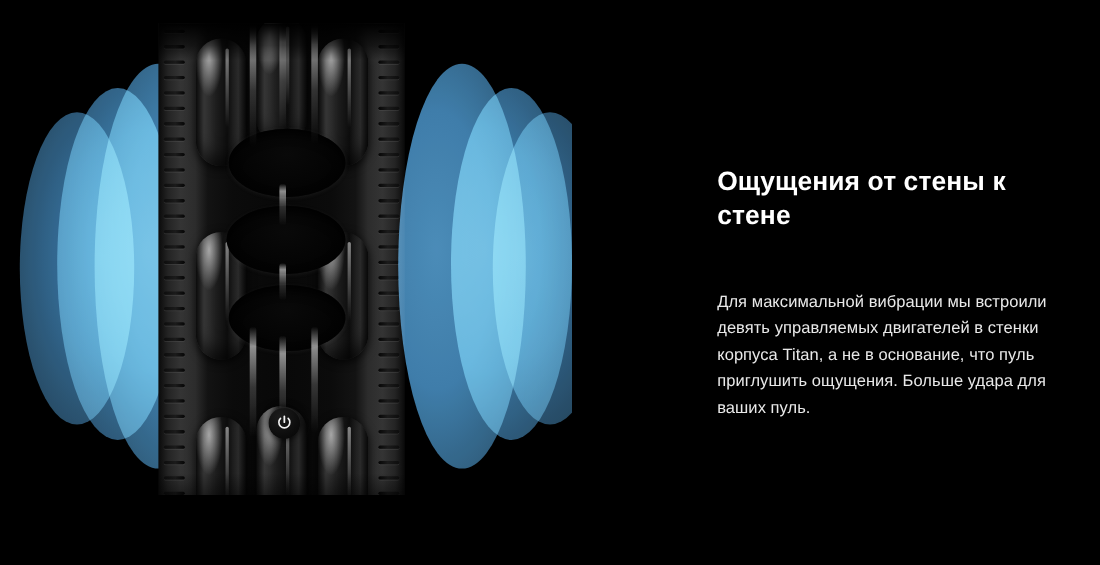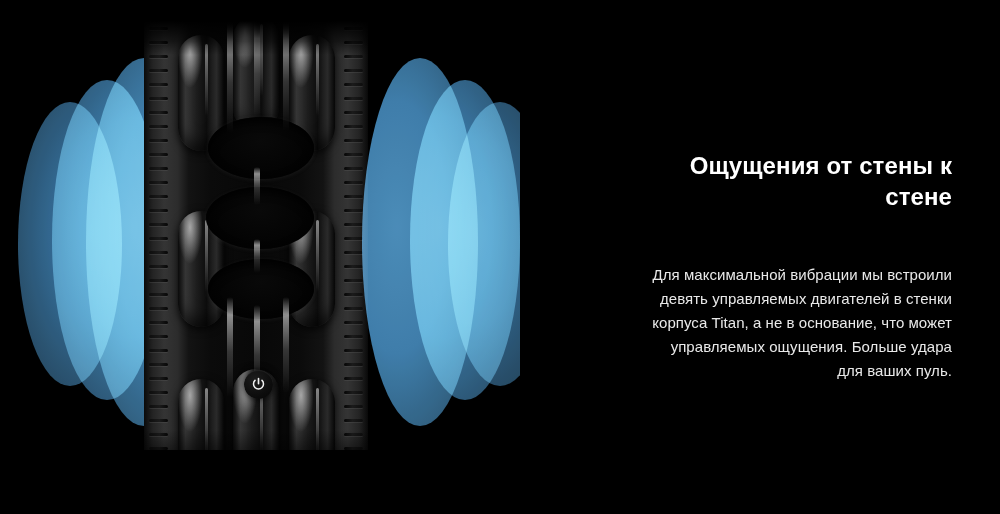--- a/index.html
+++ b/index.html
@@ -3,21 +3,21 @@
 <meta charset="utf-8">
 <title>Titan</title>
 <style>
   html,body{margin:0;padding:0;}
   body{
     width:1000px;height:514px;
     background:#000000;
     font-family:"Liberation Sans","DejaVu Sans",sans-serif;
     overflow:hidden;
   }
-  .stage{position:relative;width:1000px;height:450px;background:#000;overflow:hidden;text-align:right;}
+  .stage{position:relative;width:1000px;height:450px;background:#000;overflow:hidden;}
 
   
   .visual{position:absolute;left:0;top:0;width:520px;height:514px;background:#000;overflow:hidden;}
 
   
   .wave{position:absolute;border-radius:50%;mix-blend-mode:screen;}
 
   .wL1{left:18px;  top:102px; width:104px; height:284px;
        background:radial-gradient(ellipse at 72% 46%, #3f7fae 0%, #366f9a 42%, #2b5471 78%, #23455d 100%);
        opacity:.92;}
@@ -219,16 +219,16 @@
       </svg>
     </div>
 
     <div class="wave wR1"></div>
     <div class="wave wR2"></div>
     <div class="wave wR3"></div>
   </div>
 
   <div class="copy">
     <h2>Ощущения от стены к стене</h2>
-    <p>Для максимальной вибрации мы встроили девять управляемых двигателей в стенки корпуса Titan, а не в основание, что может управляемых ощущения. Больше удара для ваших пуль.</p>
+    <p>Для максимальной вибрации мы встроили девять управляемых двигателей в стенки корпуса Titan, а не в основание, что пуль приглушить ощущения. Больше удара для ваших пуль.</p>
   </div>
 
 </div>
 
 </body></html>

